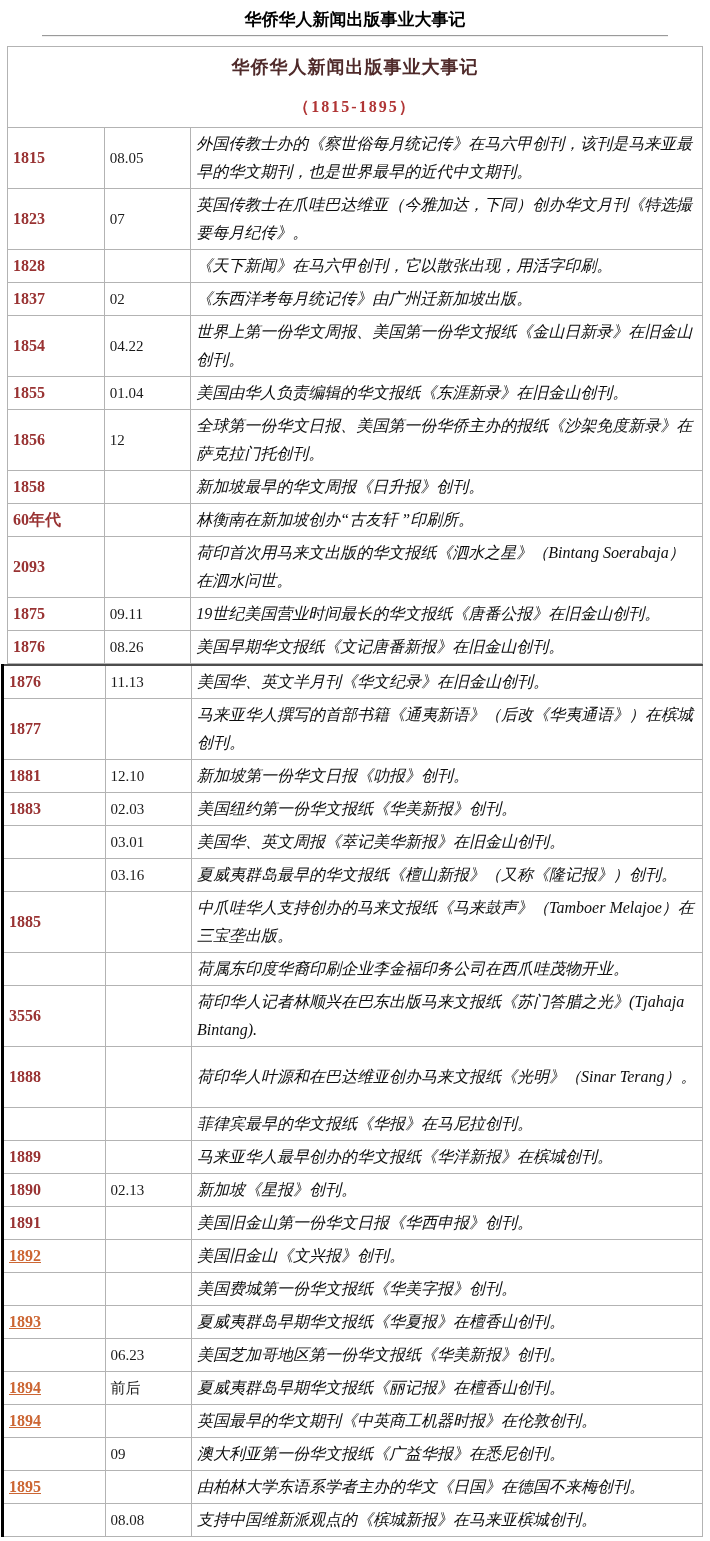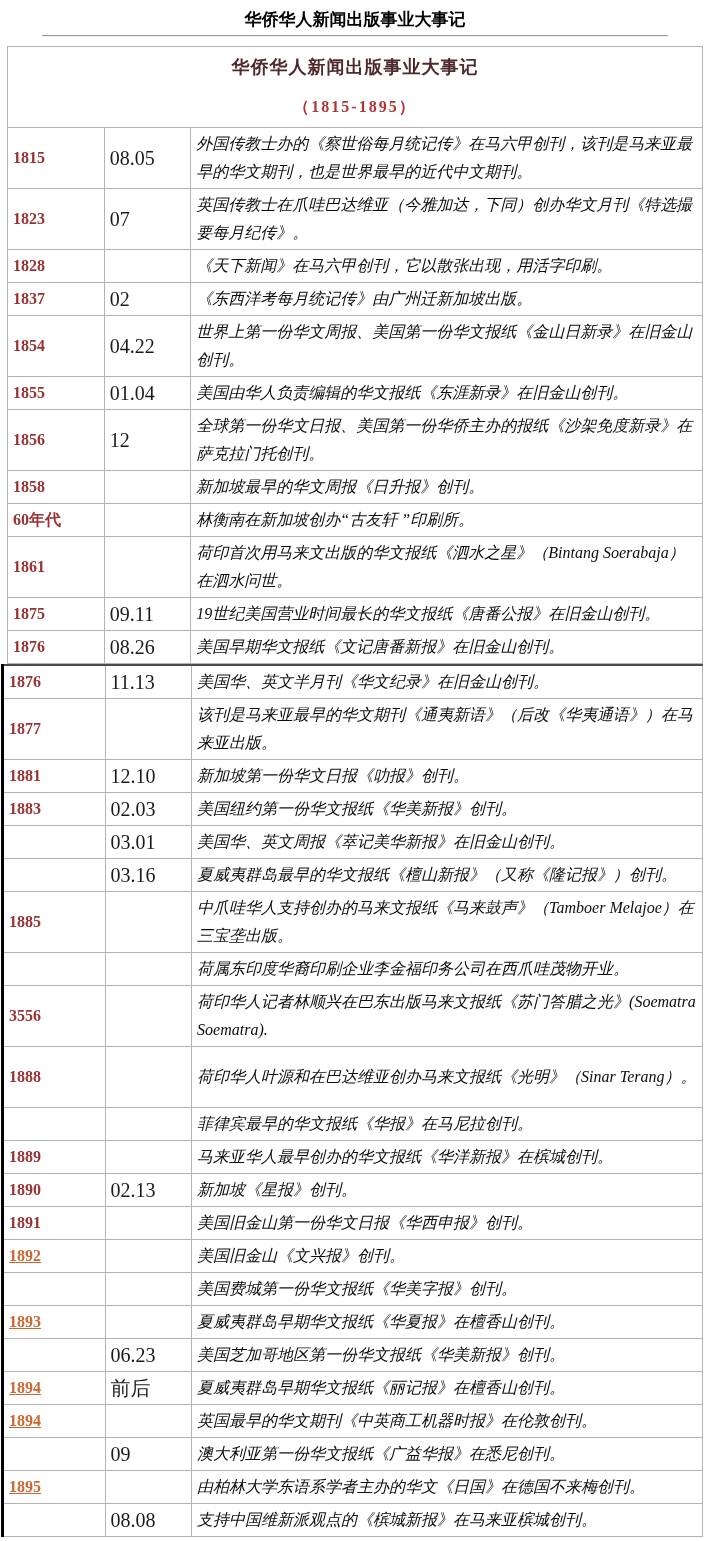--- a/index.html
+++ b/index.html
@@ -45,21 +45,21 @@
   table.sec2 col.c-year { width: 102px; }
   col.c-date { width: 86px; }
   col.c-event { width: 508px; }
 
   tr.r1 td { height: 28px; }
   tr.r2 td { height: 56px; }
 
   td.year-cell { font-weight: bold; font-size: 16px; }
   td.year-cell.maroon { color: #993333; margin-left: 14px; }
   td.year-cell.orange { color: #cc6633; text-decoration: underline; }
-  td.date-cell { font-size: 20px; color: #1a1a1a; }
+  td.date-cell { font-size: 15px; color: #1a1a1a; }
   td.event-cell { color: #0d0d0d; font-style: italic; }
 
   
   td.header-cell { border: 1px solid #b3b3b3; height: 62px; text-align: center; }
   .tbl-title {
     font-size: 18px;
     font-weight: bold;
     color: #4f2a2a;
     margin: 4px 0 12px 0;
     letter-spacing: 1px;
@@ -139,21 +139,21 @@
     <td class="year-cell maroon">1858</td>
     <td class="date-cell"></td>
     <td class="event-cell">新加坡最早的华文周报《日升报》创刊。</td>
   </tr>
         <tr class="r1">
     <td class="year-cell maroon">60年代</td>
     <td class="date-cell"></td>
     <td class="event-cell">林衡南在新加坡创办“古友轩 ”印刷所。</td>
   </tr>
         <tr class="r2">
-    <td class="year-cell maroon">1861</td>
+    <td class="year-cell maroon">2093</td>
     <td class="date-cell"></td>
     <td class="event-cell">荷印首次用马来文出版的华文报纸《泗水之星》（Bintang Soerabaja）在泗水问世。</td>
   </tr>
         <tr class="r1">
     <td class="year-cell maroon">1875</td>
     <td class="date-cell">09.11</td>
     <td class="event-cell">19世纪美国营业时间最长的华文报纸《唐番公报》在旧金山创刊。</td>
   </tr>
         <tr class="r1">
     <td class="year-cell maroon">1876</td>
@@ -171,21 +171,21 @@
     </colgroup>
     <tbody id="tbody-2">
         <tr class="r1">
     <td class="year-cell maroon">1876</td>
     <td class="date-cell">11.13</td>
     <td class="event-cell">美国华、英文半月刊《华文纪录》在旧金山创刊。</td>
   </tr>
         <tr class="r2">
     <td class="year-cell maroon">1877</td>
     <td class="date-cell"></td>
-    <td class="event-cell">该刊是马来亚最早的华文期刊《通夷新语》（后改《华夷通语》）在马来亚出版。</td>
+    <td class="event-cell">马来亚华人撰写的首部书籍《通夷新语》（后改《华夷通语》）在槟城创刊。</td>
   </tr>
         <tr class="r1">
     <td class="year-cell maroon">1881</td>
     <td class="date-cell">12.10</td>
     <td class="event-cell">新加坡第一份华文日报《叻报》创刊。</td>
   </tr>
         <tr class="r1">
     <td class="year-cell maroon">1883</td>
     <td class="date-cell">02.03</td>
     <td class="event-cell">美国纽约第一份华文报纸《华美新报》创刊。</td>
@@ -206,21 +206,21 @@
     <td class="event-cell">中爪哇华人支持创办的马来文报纸《马来鼓声》（Tamboer Melajoe）在三宝垄出版。</td>
   </tr>
         <tr class="r1">
     <td class="year-cell"></td>
     <td class="date-cell"></td>
     <td class="event-cell">荷属东印度华裔印刷企业李金福印务公司在西爪哇茂物开业。</td>
   </tr>
         <tr class="r2">
     <td class="year-cell maroon">3556</td>
     <td class="date-cell"></td>
-    <td class="event-cell">荷印华人记者林顺兴在巴东出版马来文报纸《苏门答腊之光》(Soematra Soematra).</td>
+    <td class="event-cell">荷印华人记者林顺兴在巴东出版马来文报纸《苏门答腊之光》(Tjahaja Bintang).</td>
   </tr>
         <tr class="r2">
     <td class="year-cell maroon">1888</td>
     <td class="date-cell"></td>
     <td class="event-cell">荷印华人叶源和在巴达维亚创办马来文报纸《光明》（Sinar Terang）。</td>
   </tr>
         <tr class="r1">
     <td class="year-cell"></td>
     <td class="date-cell"></td>
     <td class="event-cell">菲律宾最早的华文报纸《华报》在马尼拉创刊。</td>

